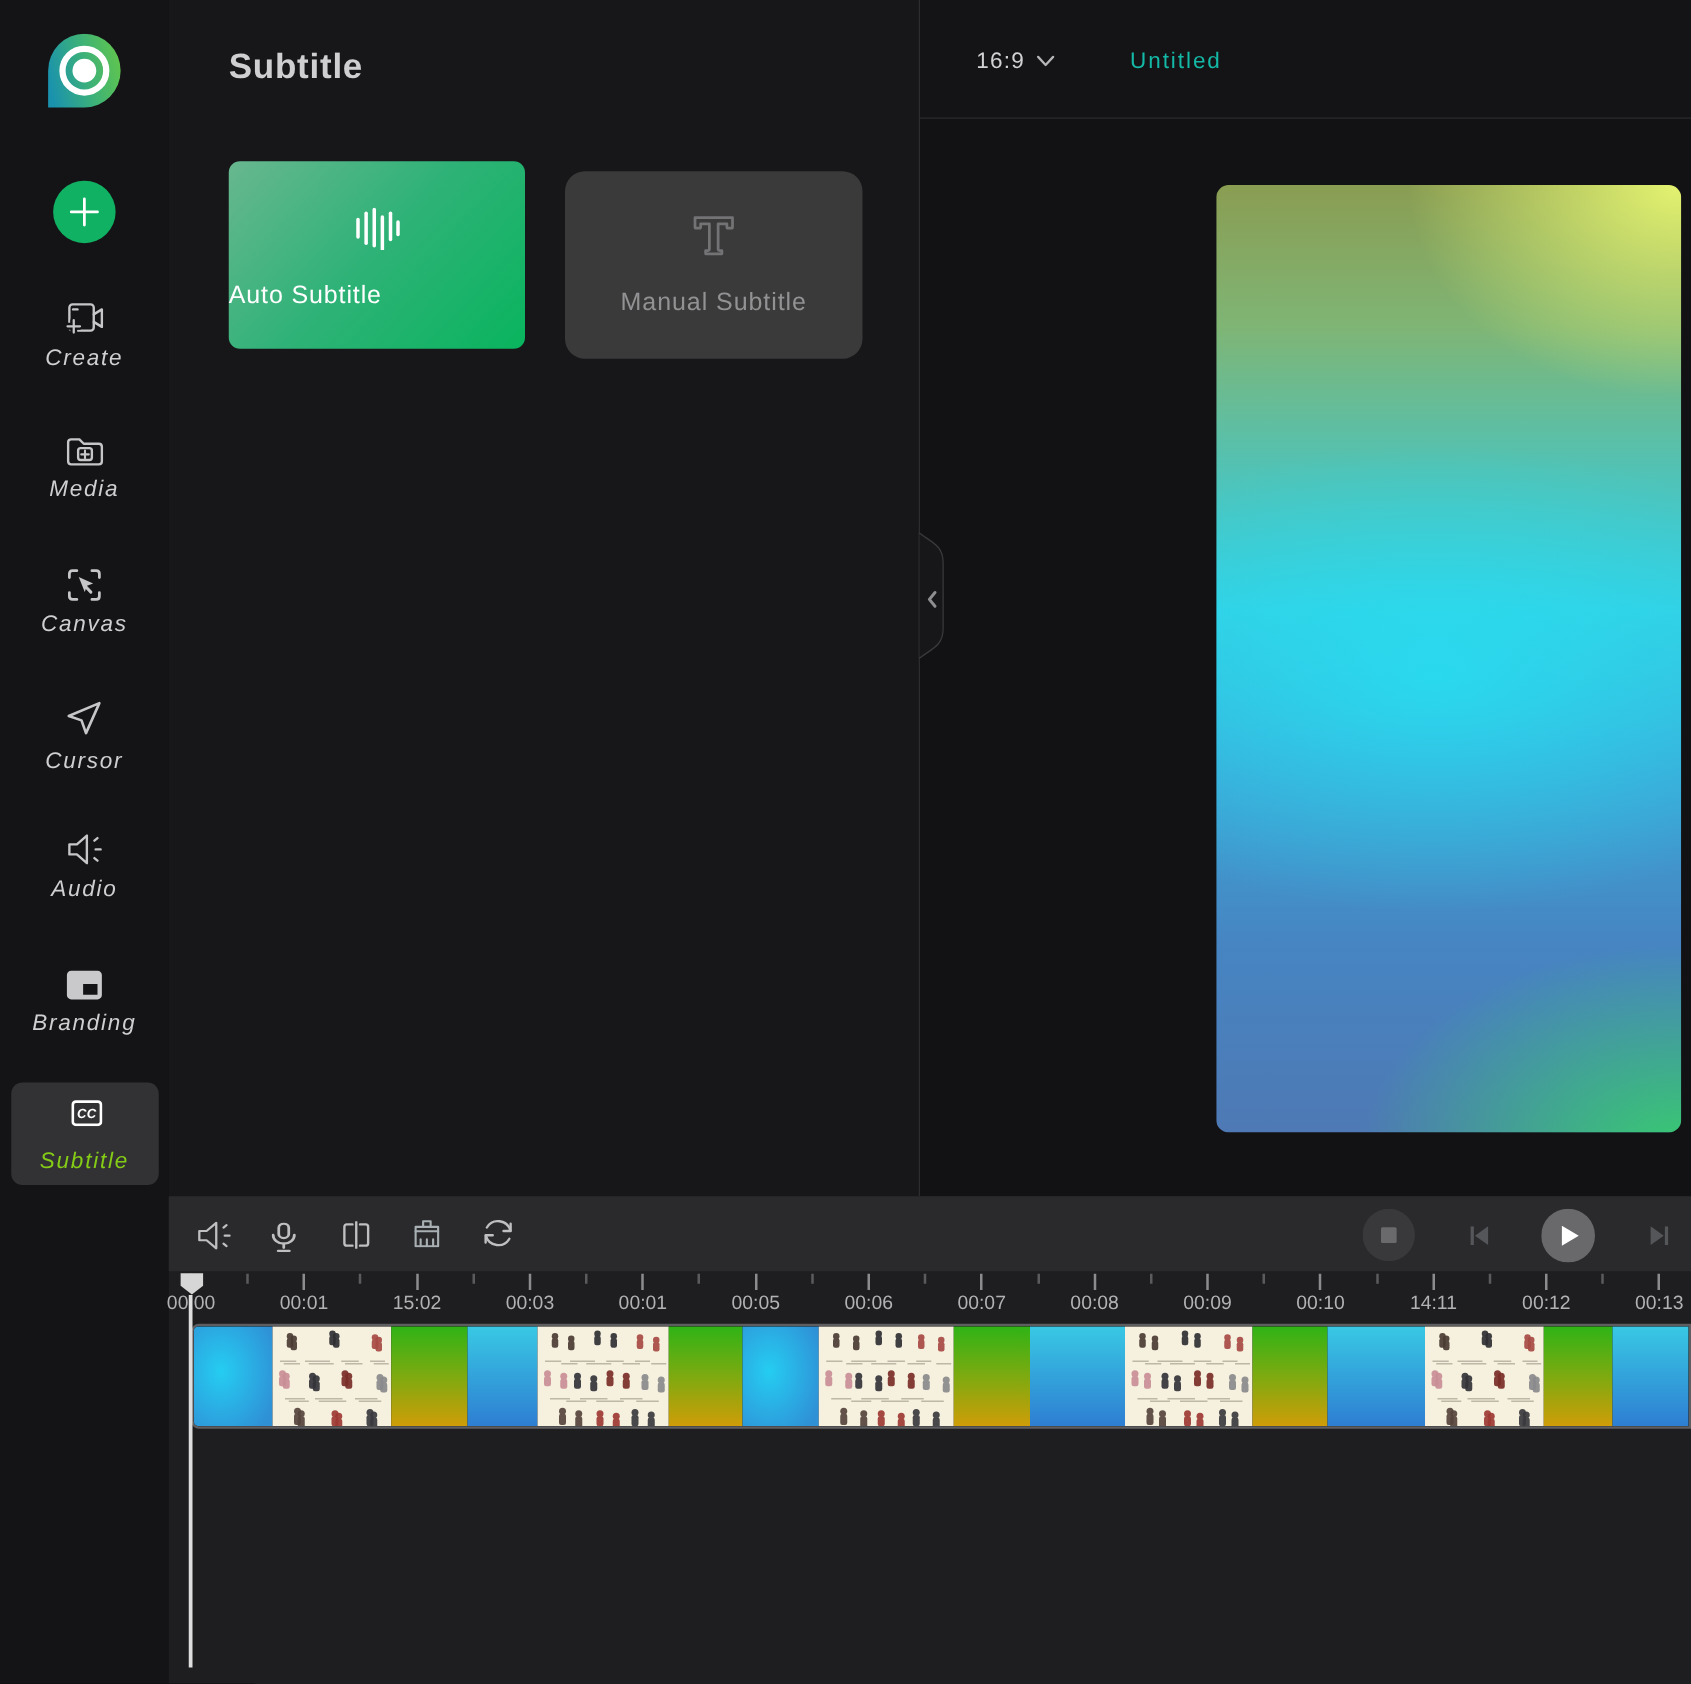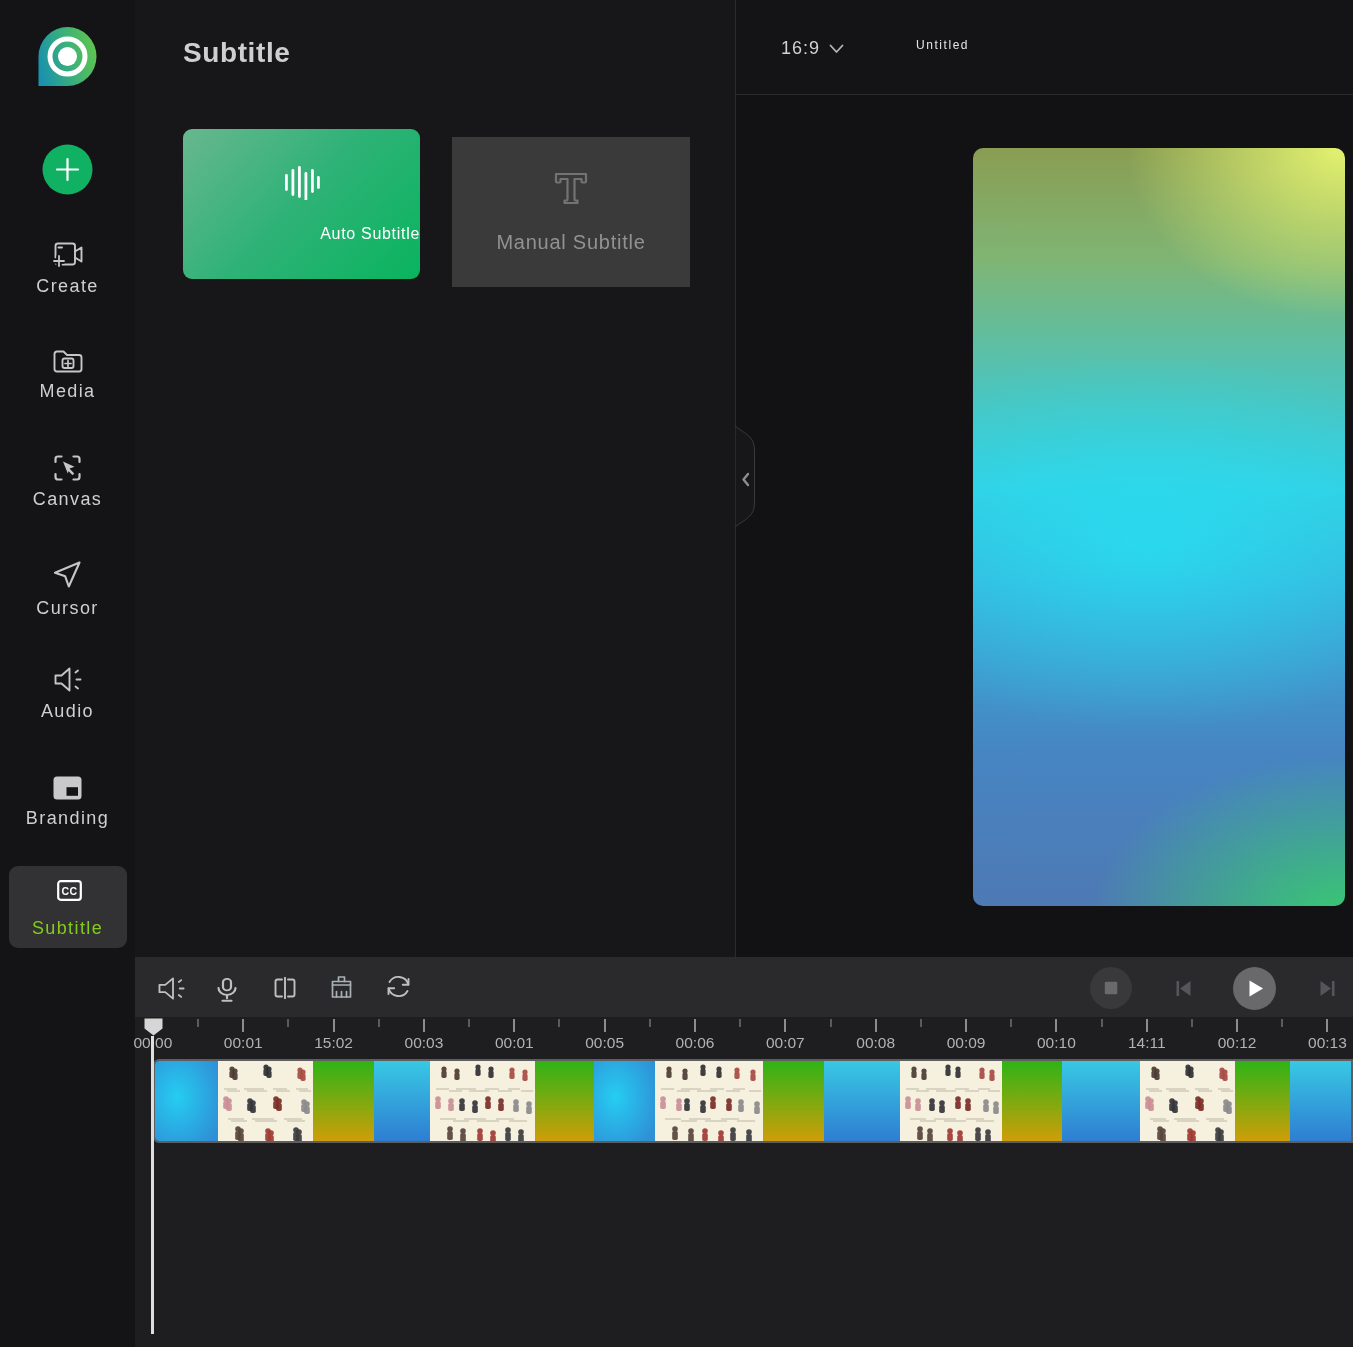--- a/index.html
+++ b/index.html
@@ -1,43 +1,43 @@
 <!DOCTYPE html>
 <html><head>
 <meta charset="utf-8">
 <style>
   * { margin:0; padding:0; box-sizing:border-box; }
   html,body { width:1353px; height:1347px; background:#131315; font-family:"Liberation Sans", sans-serif; overflow:hidden; }
   #app { position:relative; width:1353px; height:1347px; background:#131315; overflow:hidden; }
   .abs { position:absolute; }
 
   
-  #sidebar { position:absolute; left:0; top:0; width:135px; height:1347px; background:#141416; }
+  #sidebar { position:absolute; left:0; top:0; width:135px; height:1347px; background:#141416;font-style:italic; }
   .sb-item { position:absolute; left:0; width:135px; text-align:center; color:#cfcfd1; font-size:18px; letter-spacing:1.4px; }
   .sb-item svg { display:block; margin:0 auto 8px auto; }
   #subtile { position:absolute; left:9px; top:866px; width:118px; height:82px; background:#323234; border-radius:9px; }
   #subitem svg { margin-bottom:17px; }
 
   
   #panel { position:absolute; left:135px; top:0; width:601px; height:957px; background:#171719; border-right:1px solid #2c2c2e; }
   #panel h1 { position:absolute; left:48px; top:37px; font-size:28px; font-weight:bold; color:#cfcfd1; letter-spacing:0.6px; }
   #autocard { position:absolute; left:48px; top:129px; width:237px; height:150px; border-radius:9px;
      background:linear-gradient(133deg,#68b78f 0%, #2fb277 48%, #09b45e 100%); }
-  #autocard .lbl { position:absolute; width:100%; text-align:right; color:#fff; font-size:16px; font-weight:500; letter-spacing:0.7px; }
-  #mancard { position:absolute; left:317px; top:137px; width:238px; height:150px; border-radius:0; background:#3a3a3b; }
+  #autocard .lbl { position:absolute; width:100%; text-align:left; color:#fff; font-size:20px; font-weight:500; letter-spacing:0.7px; }
+  #mancard { position:absolute; left:317px; top:137px; width:238px; height:150px; border-radius:16px; background:#3a3a3b; }
   #mancard .lbl { position:absolute; width:100%; text-align:center; top:94px; color:#929294; font-size:20px; font-weight:500; letter-spacing:0.75px; }
 
   
   #tab { position:absolute; left:600px; top:426px; z-index:30; }
 
   
   #rightarea { position:absolute; left:736px; top:0; width:617px; height:957px; background:#121214; }
   #topbar { position:absolute; left:0; top:0; width:617px; height:95px; background:#141416; border-bottom:1px solid #2b2b2d; }
   #ratio { position:absolute; left:45px; top:38px; font-size:18px; color:#d2d2d4; letter-spacing:1px; }
-  #untitled { position:absolute; left:180px; top:38px; font-size:12px; color:#e5e5e5; letter-spacing:1.55px; }
+  #untitled { position:absolute; left:168px; top:38px; font-size:18px; color:#14b8a6; letter-spacing:1.55px; }
   #preview { position:absolute; left:237px; top:148px; width:372px; height:758px; border-radius:10px;
     background:
       radial-gradient(ellipse 290px 230px at 99% 0%, rgba(227,242,112,1), rgba(227,242,112,0) 74%),
       radial-gradient(ellipse 460px 250px at 47% 52%, rgba(38,224,242,0.8), rgba(38,224,242,0) 75%),
       radial-gradient(ellipse 360px 230px at 101% 102%, rgba(54,208,108,0.95), rgba(54,208,108,0) 72%),
       linear-gradient(180deg,#8a9d52 0%, #7fb575 15%, #52c2b4 30%, #35cde2 45%, #3da5d6 62%, #4685c2 80%, #4e79b4 100%);
   }
 
   
   #tl { position:absolute; left:135px; top:957px; width:1218px; height:390px; background:#1e1e20; }

